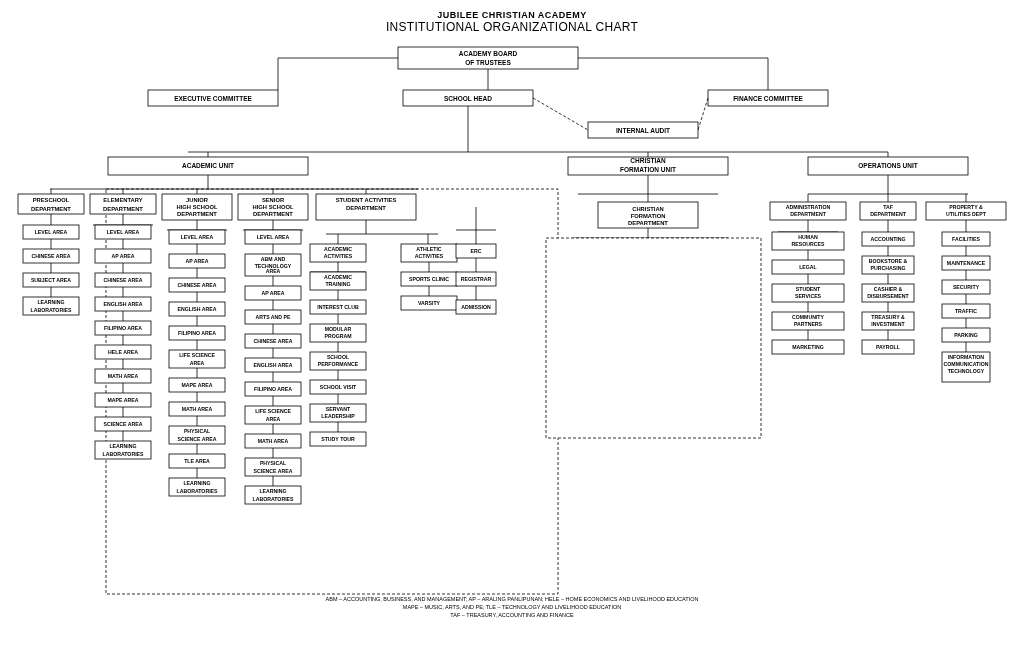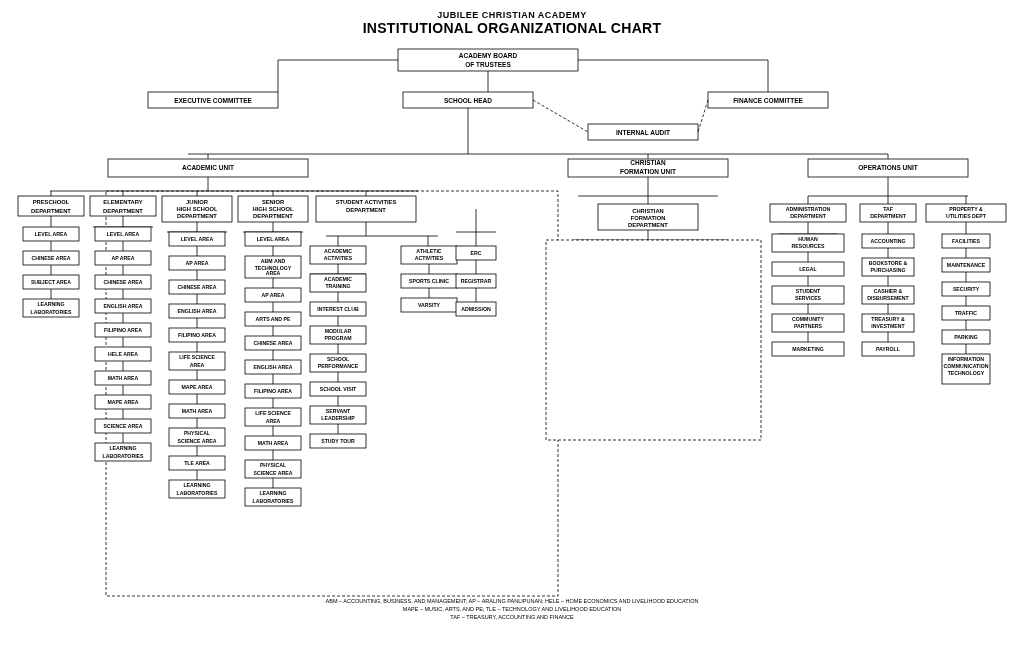--- a/index.html
+++ b/index.html
@@ -20,22 +20,22 @@
     .title-block {
       text-align: center;
       margin-bottom: 8px;
     }
     .title-main {
       font-size: 9px;
       font-weight: bold;
       letter-spacing: 0.5px;
     }
     .title-sub {
-      font-size: 14px;
-      font-weight: bold;
+      font-size: 12px;
+      font-weight: normal;
       letter-spacing: 0.3px;
     }
   </style>
 </head>
 <body>
 
 <div class="page">
 
   <div class="title-block">
     <div class="title-main">JUBILEE CHRISTIAN ACADEMY</div>

